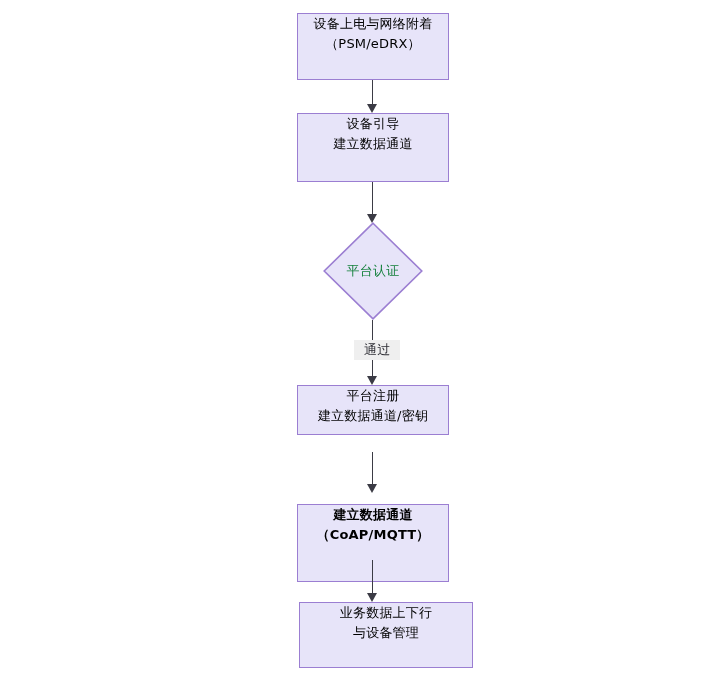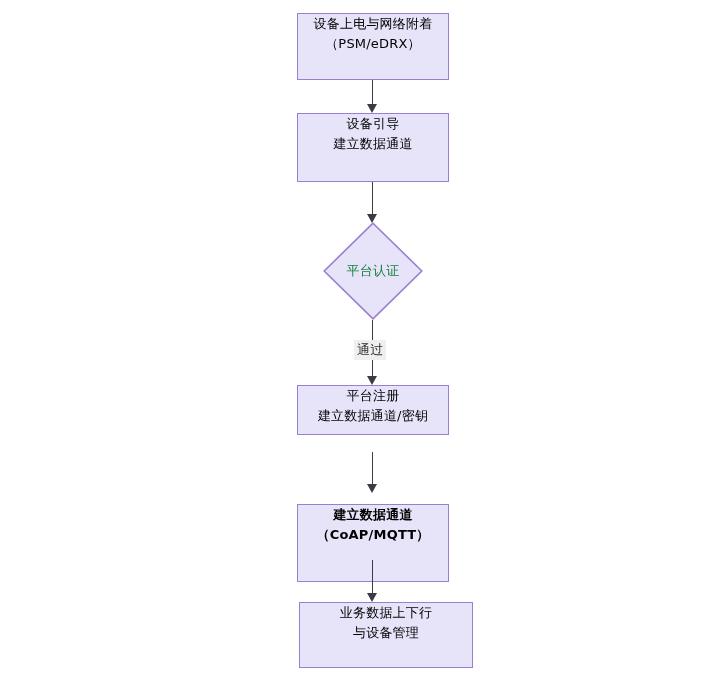--- a/index.html
+++ b/index.html
@@ -105,21 +105,21 @@
   .a2 { top: 214px; }
   .a3 { top: 376px; }
   .a4 { top: 484px; }
   .a5 { top: 593px; }
 
   
   .edge-label {
     position: absolute;
     left: 354px;
     top: 340px;
-    padding: 1px 3px;
+    padding: 1px 10px;
     background: #efefef;
     color: #2e2e35;
     font-size: 13px;
     line-height: 18px;
     letter-spacing: 0.2px;
     white-space: nowrap;
   }
 </style>
 </head>
 <body>

